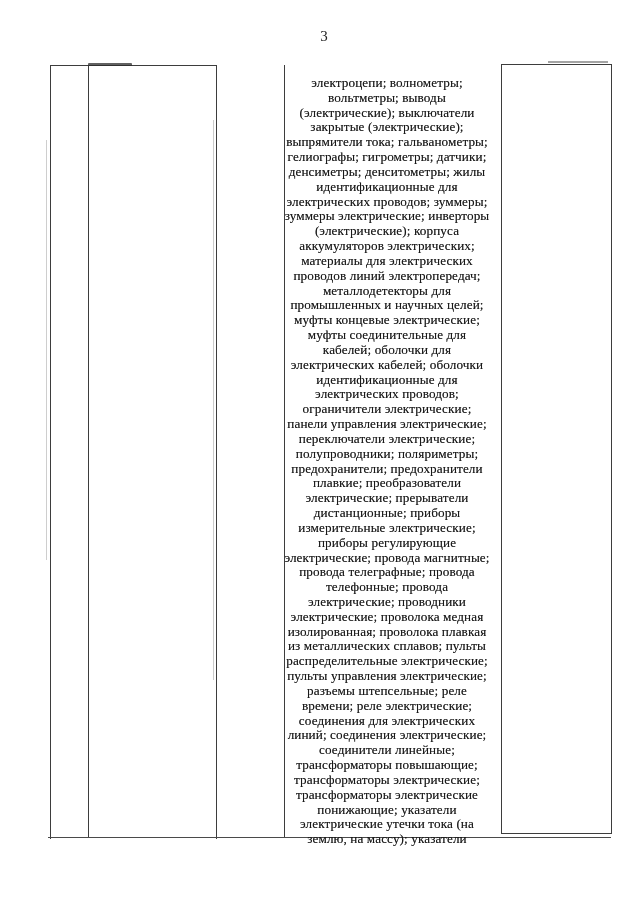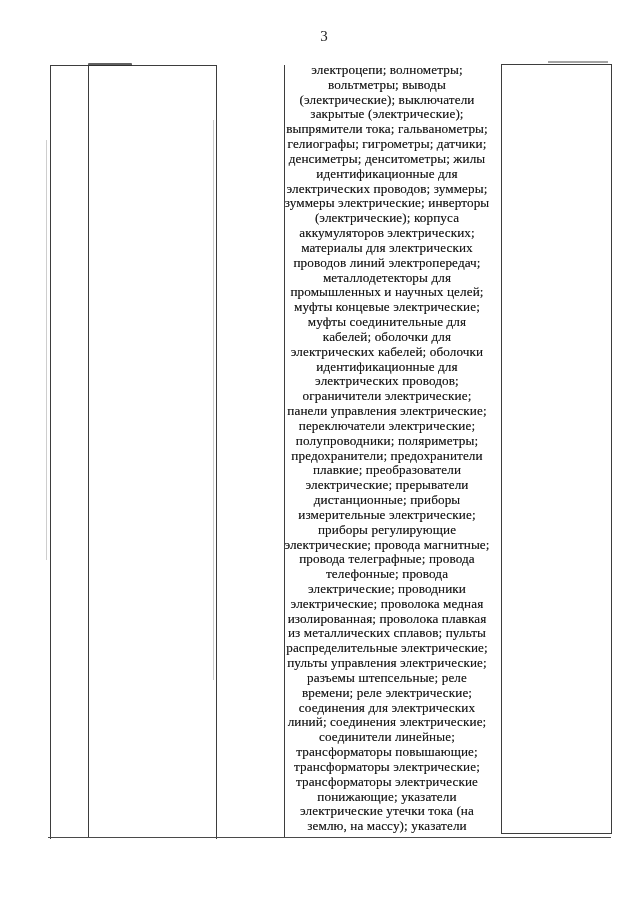--- a/index.html
+++ b/index.html
@@ -99,21 +99,21 @@
     left: 213px;
     top: 120px;
     width: 1px;
     height: 560px;
     background: #a8a8a8;
     opacity: 0.6;
   }
   .goods-text {
     position: absolute;
     left: 272px;
-    top: 63px;
+    top: 76px;
     width: 230px;
     text-align: center;
     font-size: 13.2px;
     line-height: 14.83px;
     white-space: pre;
     letter-spacing: 0.1px;
     color: #191919;
     text-shadow: 0 0 0.5px rgba(20,20,20,0.55);
   }
 </style>

